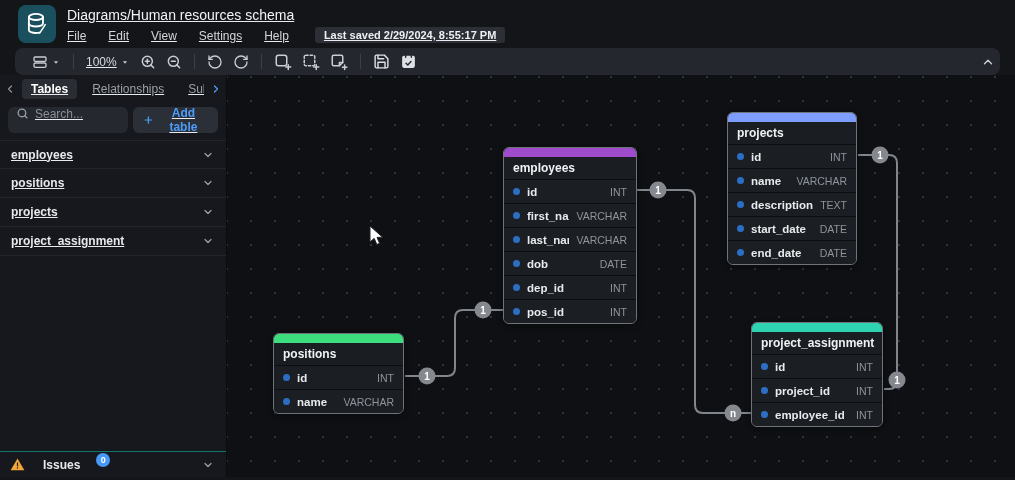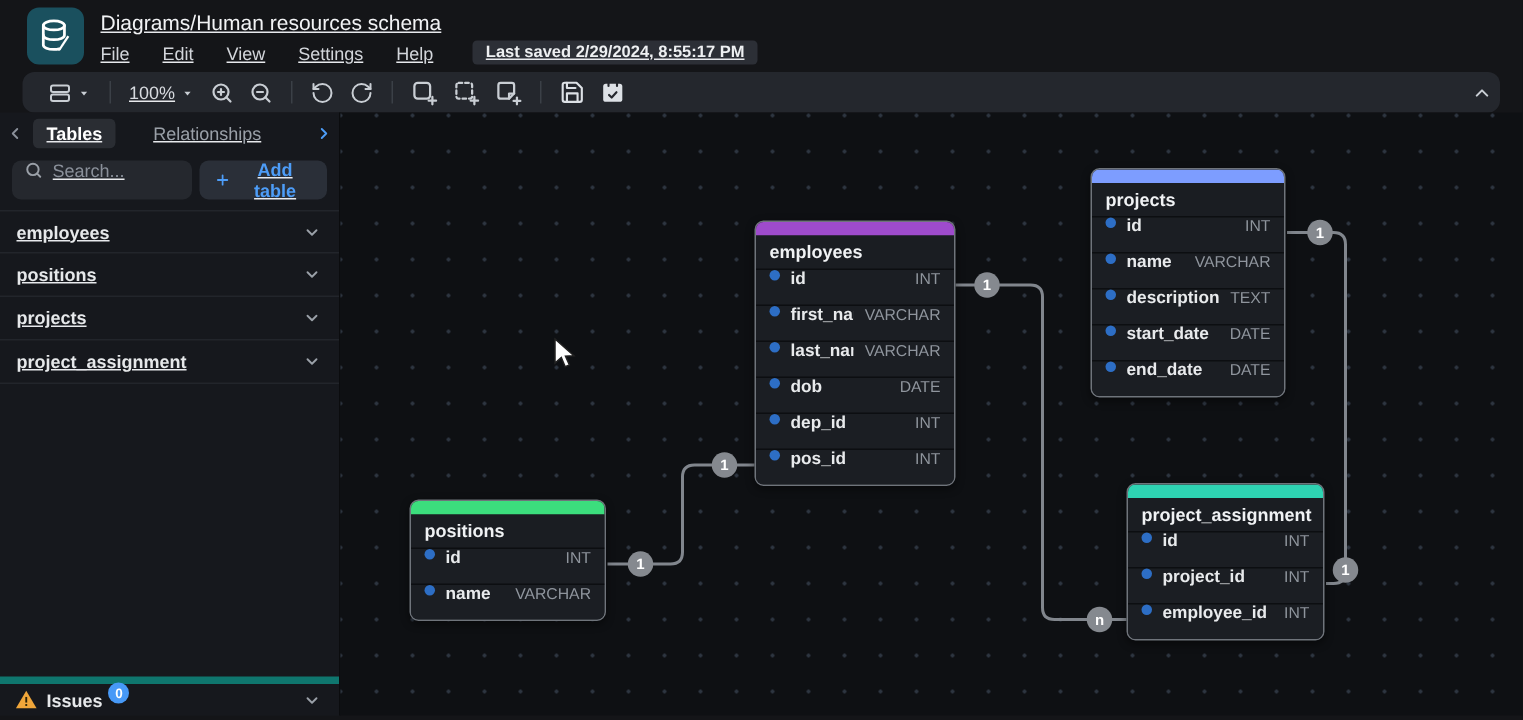--- a/index.html
+++ b/index.html
@@ -43,39 +43,39 @@
   .search-box input { background:transparent; border:none; outline:none; color:#cfd3d9;
     font-size:12px; width:85px; font-family:"Liberation Sans", sans-serif; }
   .search-box input::placeholder { color:#8a909a; }
   .add-table-btn { display:flex; align-items:center; gap:5px; background:#2a2f38;
     border:none; border-radius:6px; height:26px; padding:0 10px; color:#4d9df8;
     font-size:12px; font-weight:bold; cursor:pointer; font-family:"Liberation Sans", sans-serif; }
   .acc-item { height:29px; display:flex; align-items:center; justify-content:space-between;
     padding:0 12px 0 11px; border-bottom:1px solid #22252b; cursor:pointer; }
   .acc-item:first-child { border-top:1px solid #22252b; }
   .acc-label { font-size:12px; font-weight:bold; color:#e6e8ea; }
-  .issues { position:absolute; left:0; right:0; bottom:0; height:26px; border-top:5px solid #0f766e;
-    display:flex; align-items:center; padding:0 12px 0 10px; gap:6px; cursor:pointer; background:#16181d; }
+  .issues { position:absolute; left:0; right:0; bottom:0; height:26px; border-top:1px solid #0f766e;
+    display:flex; align-items:center; padding:0 12px 0 10px; gap:18px; cursor:pointer; background:#16181d; }
   .issues-label { font-size:12px; font-weight:bold; color:#e6e8ea; }
   .issues-badge { min-width:14px; height:14px; border-radius:7px; background:#4799f7; color:#fff;
     font-size:9px; font-weight:bold; display:flex; align-items:center; justify-content:center;
     transform:translateY(-5px); margin-left:-2px; padding:0 3px; }
   .issues-fill { flex:1; }
 
   
   .canvas { position:relative; width:788px; height:402px; background-color:#0e1013; overflow:hidden;
     background-image:radial-gradient(#2d3540 1.1px, transparent 1.3px);
     background-size:24px 24px; background-position:12px 14px; }
   #rel-svg { position:absolute; inset:0; }
   .db-table { position:absolute; background:#1a1d22; border:1px solid #6f747b; border-radius:6px;
     overflow:hidden; cursor:grab; box-shadow:0 2px 6px rgba(0,0,0,.45); }
   .tbl-strip { height:9px; }
   .tbl-title { height:22px; display:flex; align-items:center; padding:0 9px; font-size:12px;
     font-weight:bold; color:#f0f2f4; background:#1a1d22; }
-  .tbl-row { height:24px; display:flex; align-items:flex-start; gap:7px; padding:0 9px;
+  .tbl-row { height:24px; display:flex; align-items:center; gap:7px; padding:0 9px;
     border-top:1px solid #0c0e11; background:#1b1e23; }
   .field-dot { width:7px; height:7px; border-radius:50%; background:#2d6ec5; flex:0 0 auto; }
   .field-name { flex:1; font-size:11.5px; font-weight:600; color:#e8eaec; white-space:nowrap;
     overflow:hidden; }
   .field-type { font-size:10.5px; color:#8f959d; }
   .rel-path { fill:none; stroke:#81868d; stroke-width:2; }
   .rel-circle { fill:#85898f; }
   .rel-text { fill:#ffffff; font-size:10px; font-weight:bold; font-family:"Liberation Sans",sans-serif; }
   .cursor { position:absolute; pointer-events:none; }
 </style>
@@ -203,21 +203,21 @@
   </div>
 
   <div class="main">
     <aside class="sidebar">
       <div class="tabs">
         <span class="tab-chevron">
           <svg width="12" height="12" viewBox="0 0 24 24" fill="none" stroke="#8a909a" stroke-width="2.5" stroke-linecap="round" stroke-linejoin="round">
               <path d="M15 18l-6-6 6-6"></path>
             </svg>
         </span>
-        <span id="tabs" style="display:flex;gap:16px;overflow:hidden;flex:1;">
+        <span id="tabs" style="display:flex;gap:6px;overflow:hidden;flex:1;">
             <span class="tab active">Tables</span>
             <span class="tab">Relationships</span>
             <span class="tab">Subject Are</span>
           </span>
         <span class="tab-chevron">
           <svg width="12" height="12" viewBox="0 0 24 24" fill="none" stroke="#4d9df8" stroke-width="2.5" stroke-linecap="round" stroke-linejoin="round">
               <path d="M9 6l6 6-6 6"></path>
             </svg>
         </span>
       </div>

